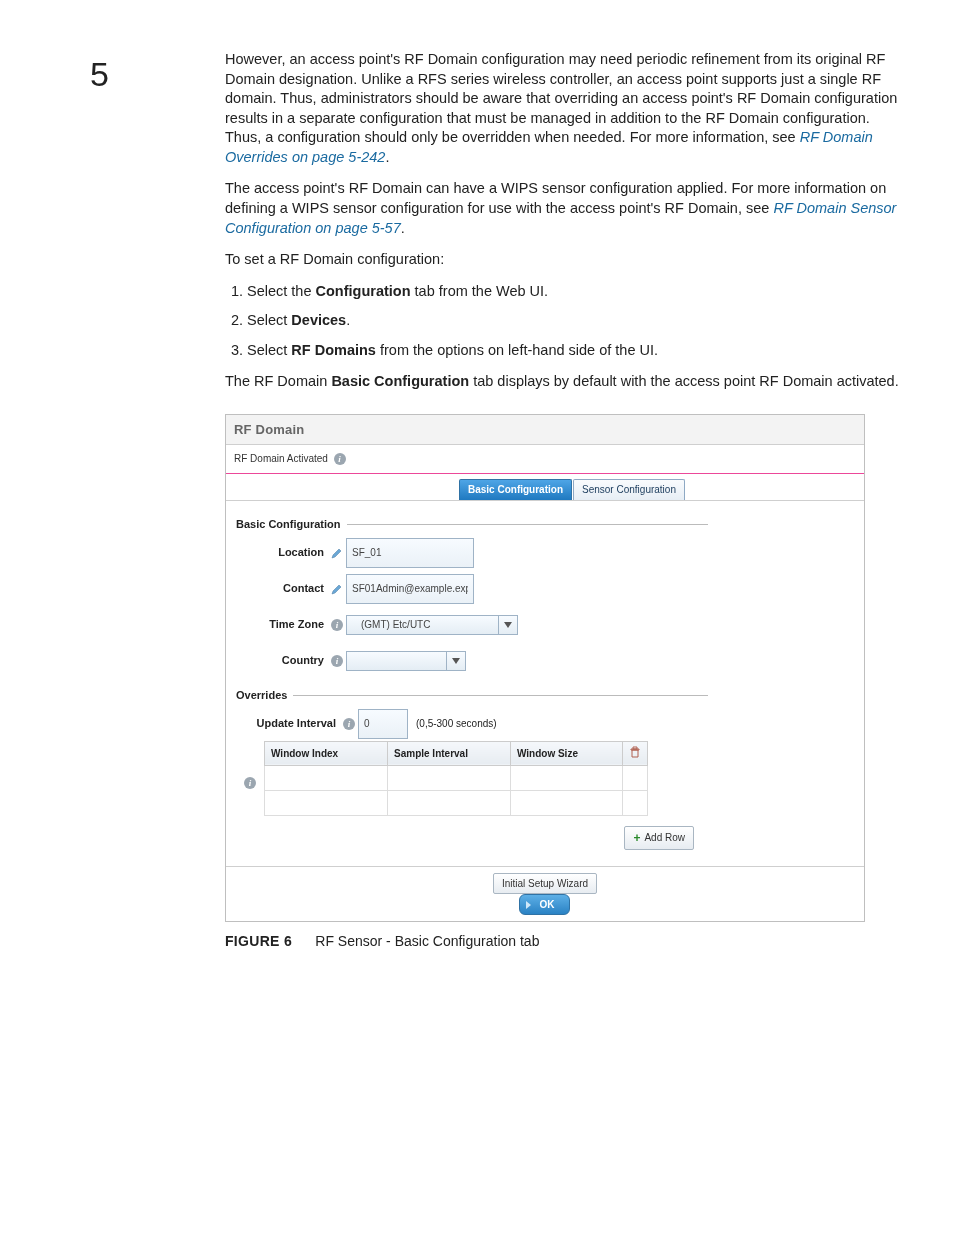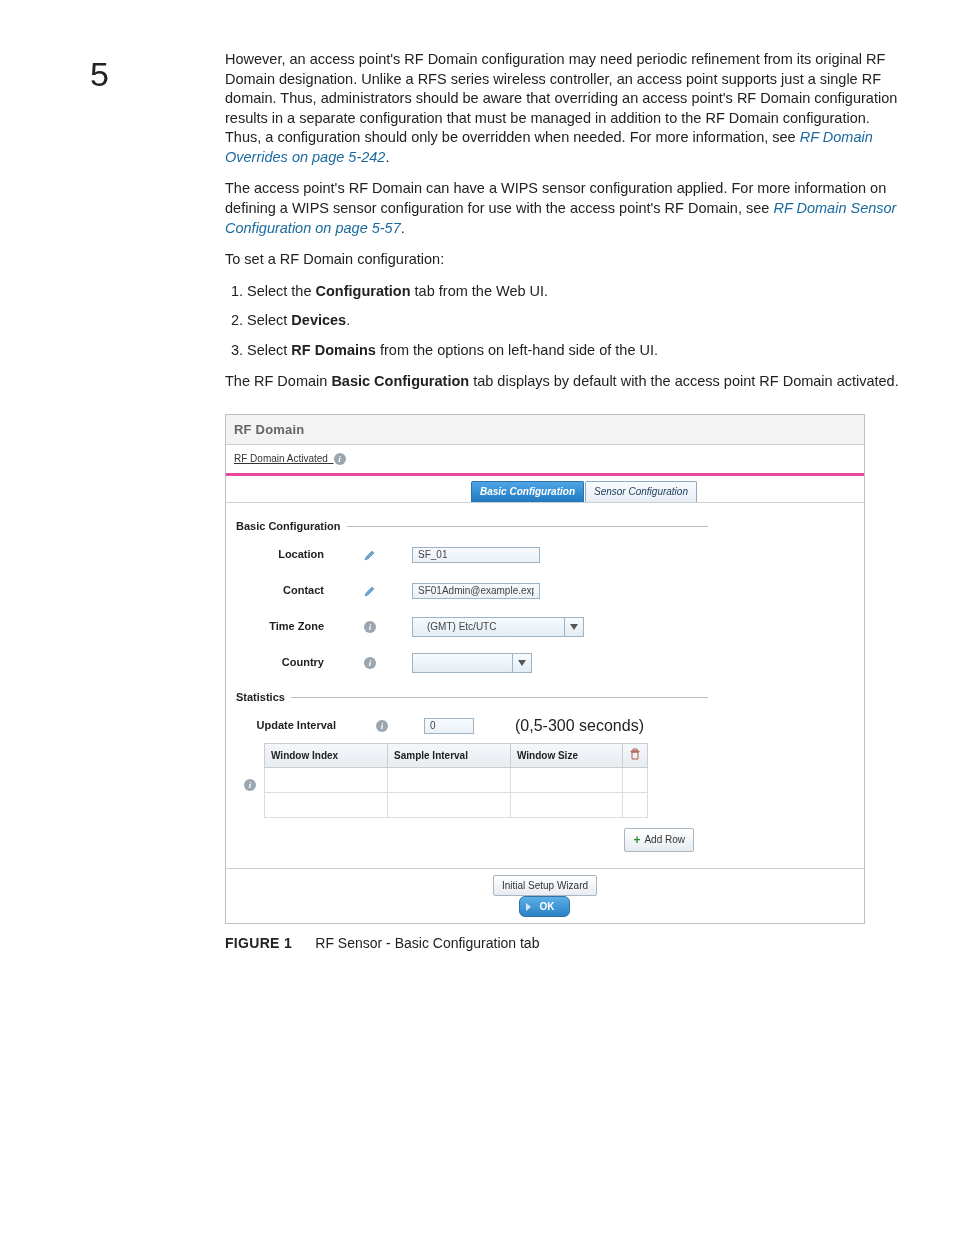--- a/index.html
+++ b/index.html
@@ -57,33 +57,31 @@
     padding: 6px 8px;
     font-weight: 700;
     color: #666;
     font-size: 13px;
     letter-spacing: 0.2px;
   }
   .rf-note {
     padding: 7px 8px;
     font-size: 10px;
     color: #333;
-    border-bottom: 3px solid #ec4899;
-    text-decoration: underline;
+    border-bottom: 1px solid #ec4899;
   }
   .rf-tabs-row {
     border-bottom: 1px solid #cfcfcf;
     position: relative;
     height: 26px;
   }
   .rf-tabs {
     position: absolute;
-    left: 245px;
+    left: 233px;
     top: 4px;
-    font-style: italic;
   }
   .rf-tab {
     display: inline-block;
     height: 20px;
     line-height: 20px;
     padding: 0 8px;
     font-size: 10px;
     border: 1px solid #8ea9c4;
     border-bottom: none;
     background: linear-gradient(#f9fbfd, #e7eef5);
@@ -118,21 +116,20 @@
     padding: 0 6px 0 0;
     background: #fff;
     margin-left: 0;
   }
   fieldset.section.long { width: 472px; }
   .row {
     display: flex;
     align-items: center;
     height: 30px;
     margin-top: 6px;
-    gap: 33px;
   }
   .row-label {
     width: 88px;
     text-align: right;
     font-size: 11px;
     font-weight: 700;
     color: #222;
     padding-right: 4px;
   }
   .hint-col {
@@ -142,21 +139,21 @@
   }
   .pencil-icon svg { display: block; }
   .info-icon {
     width: 12px; height: 12px; border-radius: 50%;
     background: #9ba6b0;
     display: inline-flex; align-items: center; justify-content: center;
     color: #fff; font-size: 9px; font-weight: 700; font-style: italic;
     font-family: Georgia, serif;
   }
   .textbox {
-    height: 16px;
+    height: 30px;
     border: 1px solid #9fb3c6;
     background: linear-gradient(#f7fbff, #eaf1f7);
     font-size: 10px;
     padding: 0 5px;
     color: #444;
     box-sizing: border-box;
   }
   .textbox.w1 { width: 128px; }
   .textbox.w2 { width: 50px; }
   .select {
@@ -262,21 +259,21 @@
     border-top: 4px solid transparent;
     border-bottom: 4px solid transparent;
     border-left: 5px solid #cfe8fa;
   }
   .figure-caption {
     font-size: 14px;
     margin-top: 10px;
   }
   .figure-caption b { font-weight: 700; letter-spacing: 0.3px; }
   .stats-range {
-    font-size: 16px;
+    font-size: 10px;
     color: #222;
     margin-left: 8px;
   }
   .plus-icon {
     color: #2a8a2a;
     font-weight: 700;
     font-size: 12px;
   }
   .chev svg { display:block; }
 </style>
@@ -379,21 +376,21 @@
                   <svg width="8" height="6" viewBox="0 0 8 6">
                       <path d="M0 0 L8 0 L4 6 Z" fill="#555"></path>
                     </svg>
                 </span>
               </div>
             </div>
             <div style="height:8px"></div>
           </fieldset>
 
           <fieldset class="section long" style="margin-top:4px;">
-            <legend>Statistics</legend>
+            <legend>Overrides</legend>
 
             <div class="row">
               <div class="row-label" style="width:100px">Update Interval</div>
               <div class="hint-col">
                 <span class="info-icon">i</span>
               </div>
               <input class="textbox w2" value="0" style="">
               <span class="stats-range">(0,5-300 seconds)</span>
             </div>
 
@@ -438,19 +435,19 @@
 
         <div class="rf-footer" style="position:relative;">
           <button class="wizard-btn">Initial Setup Wizard</button>
           <div style="position:relative;">
             <button class="ok-btn">OK</button>
           </div>
         </div>
       </div>
 
       <div class="figure-caption">
-        <b>FIGURE 1</b>
+        <b>FIGURE 6</b>
         &nbsp;&nbsp;&nbsp;&nbsp;
         <span>RF Sensor - Basic Configuration tab</span>
       </div>
     </div>
   </div>
 </div>
 
 </body></html>

